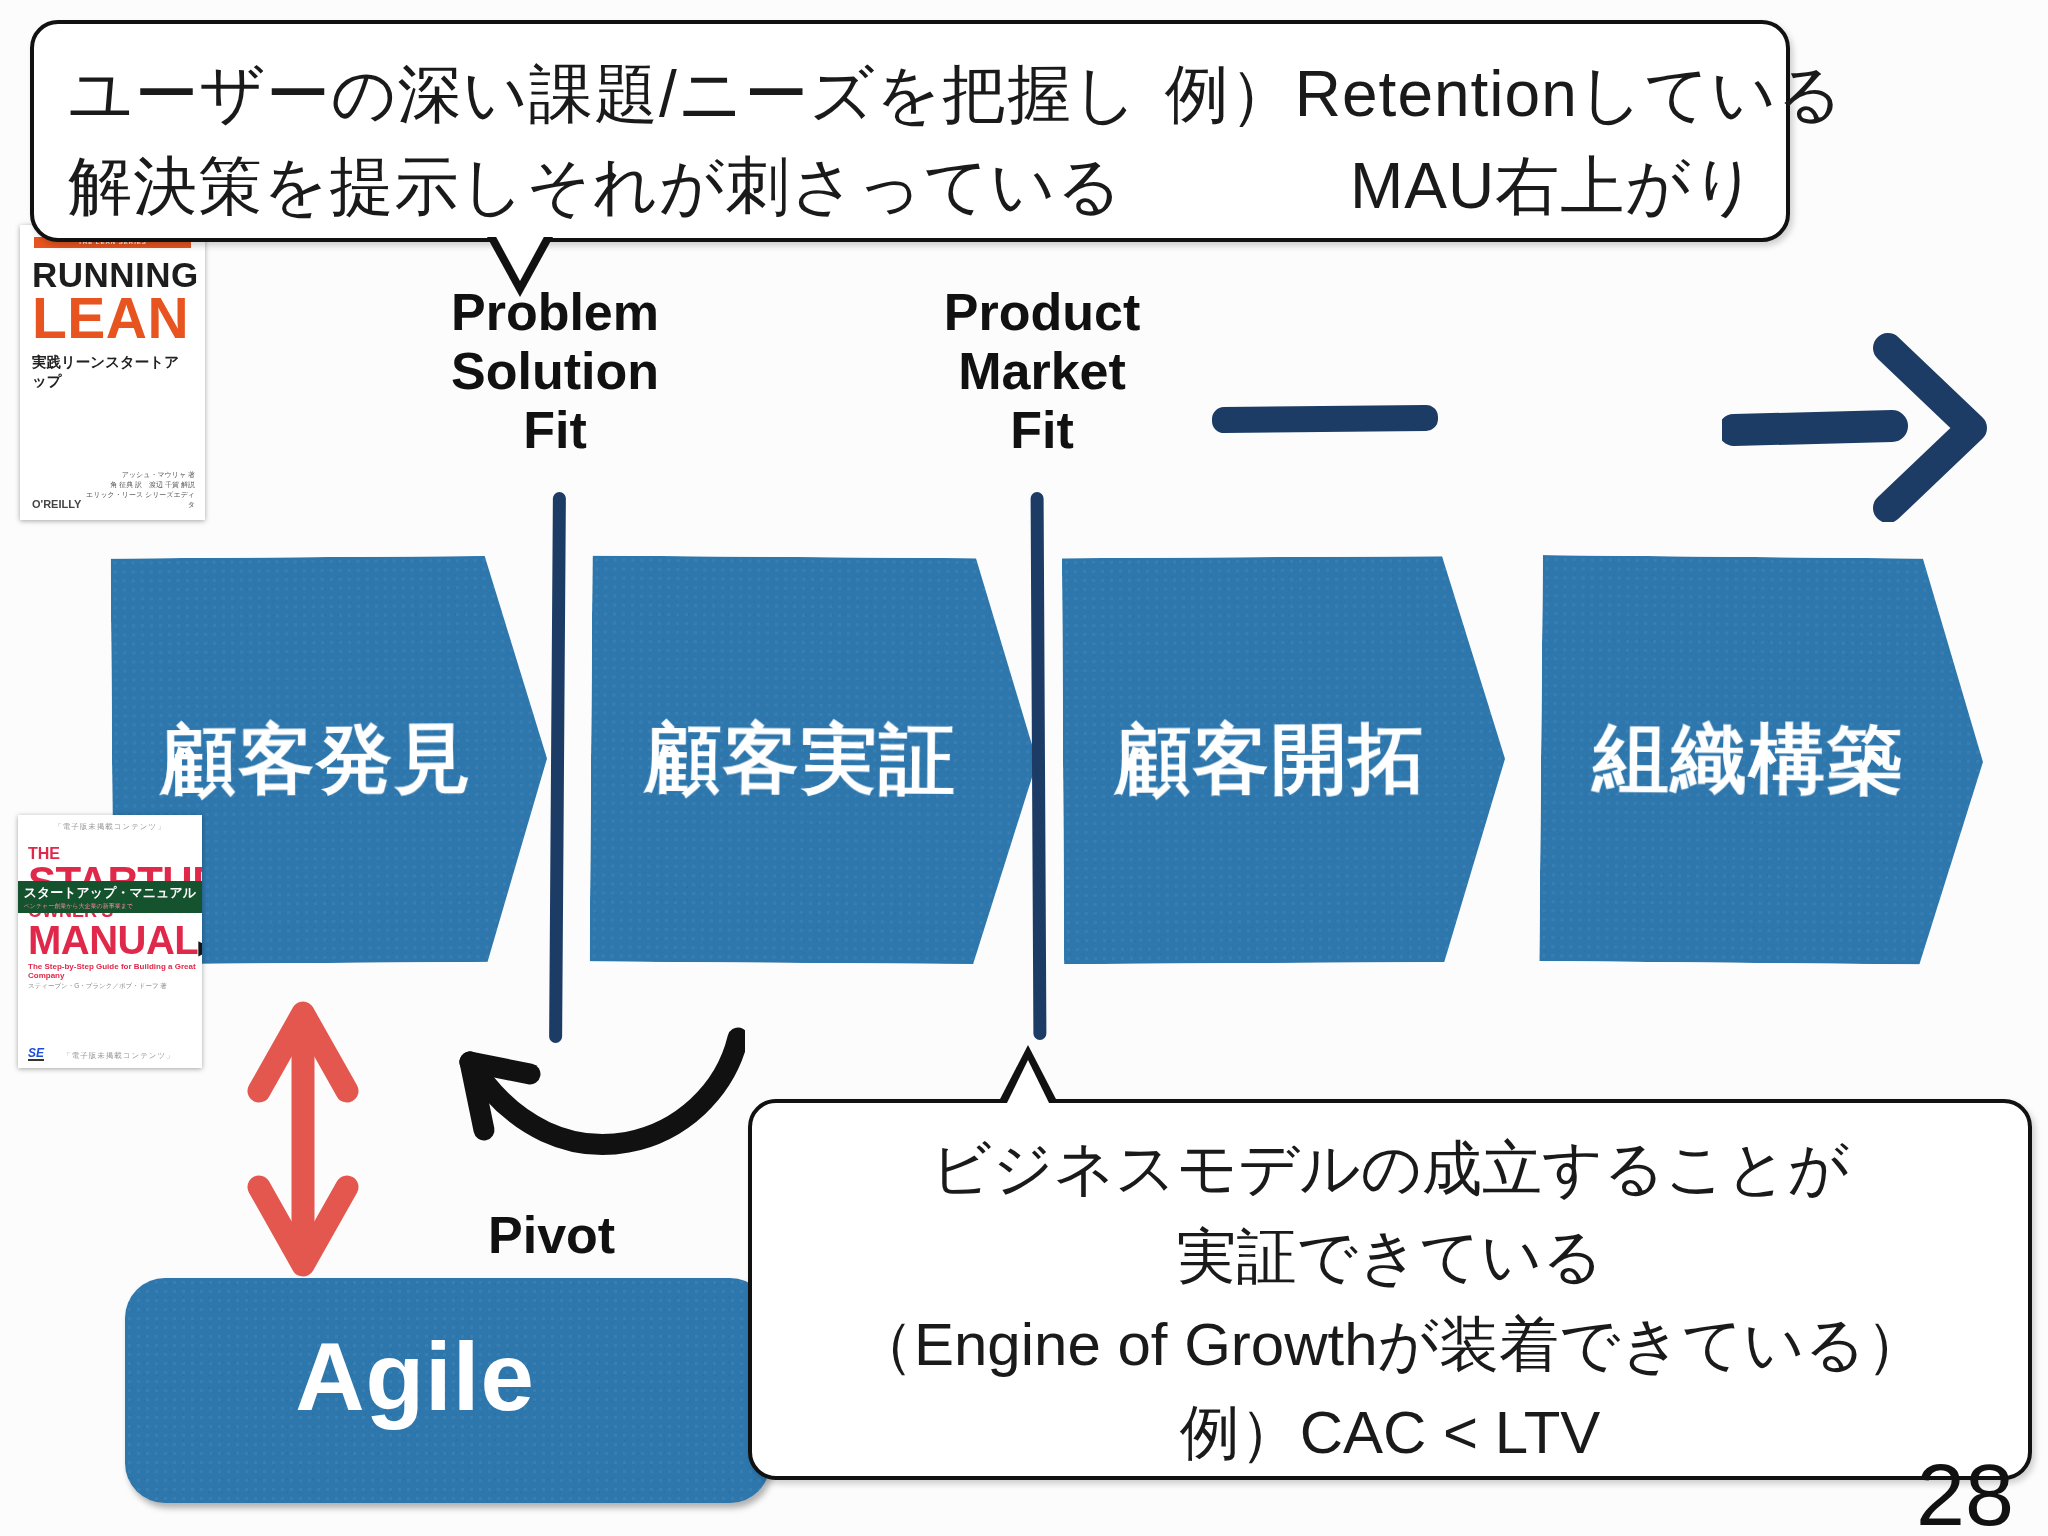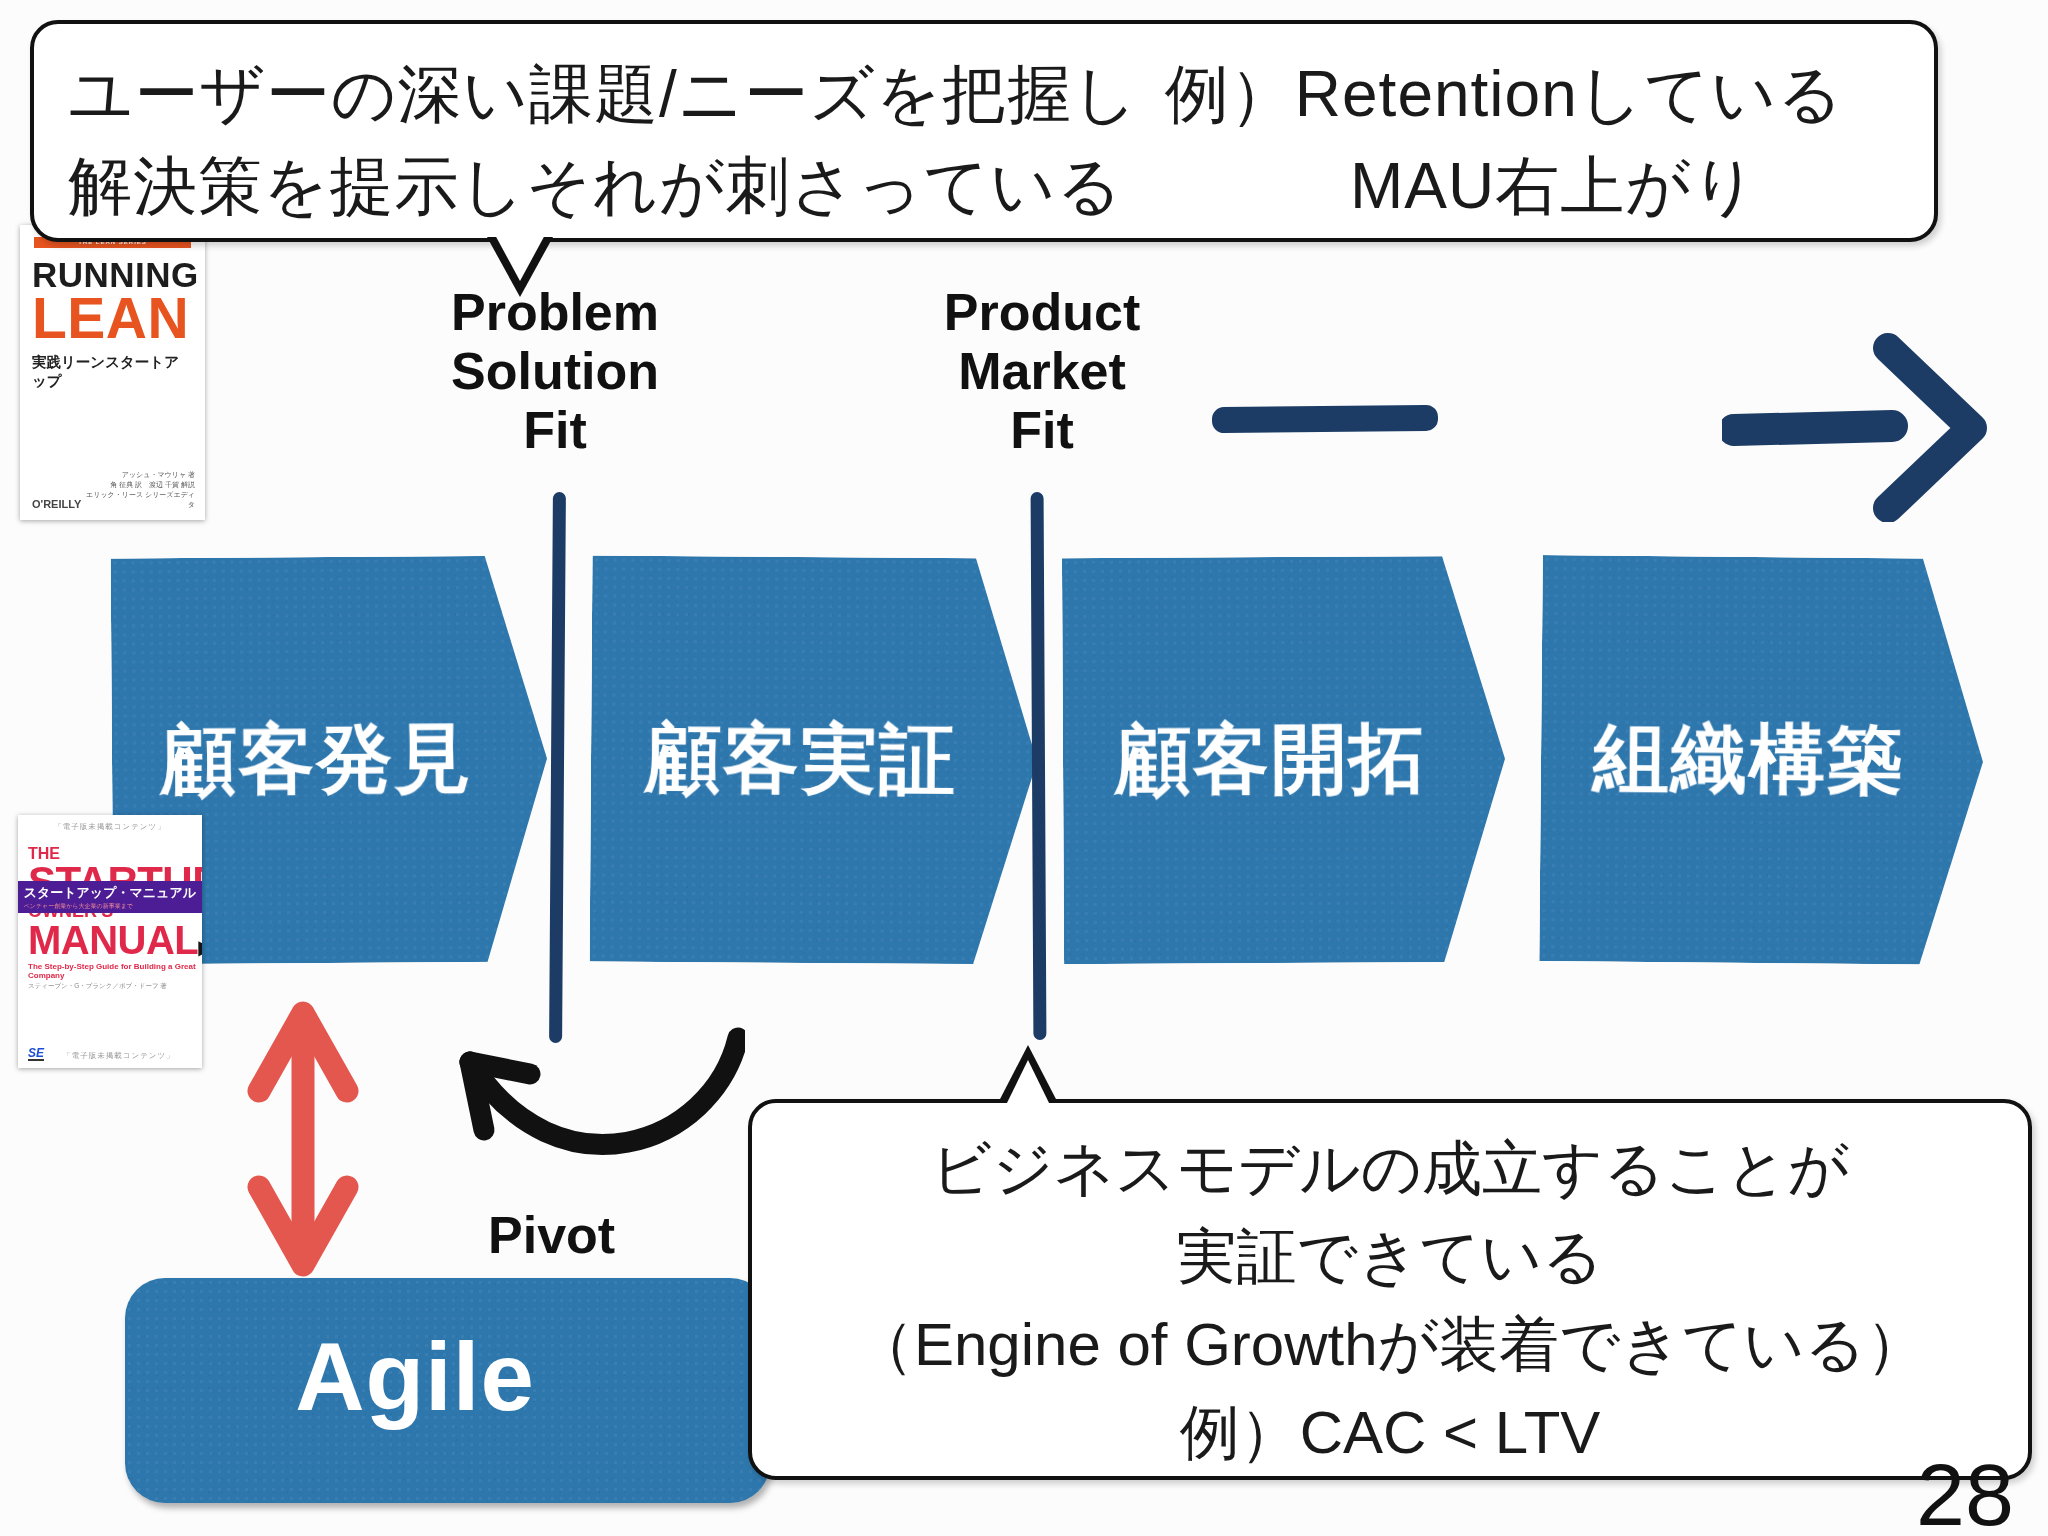--- a/index.html
+++ b/index.html
@@ -6,21 +6,21 @@
   #slide{
     position:relative;width:2048px;height:1536px;margin:0 auto;
     background:#fcfcfc;overflow:hidden;
     font-family:"Liberation Sans","DejaVu Sans",sans-serif;color:#111;
   }
   
   .bubble{
     position:absolute;background:#fff;border:4px solid #111;border-radius:28px;
     box-sizing:border-box;z-index:6;box-shadow:3px 4px 6px rgba(0,0,0,.18);
   }
-  #top-bubble{left:30px;top:20px;width:1908px;height:222px;padding:24px 34px 0 34px;}
+  #top-bubble{left:30px;top:20px;width:1760px;height:222px;padding:24px 34px 0 34px;}
   #top-bubble .bub-line{position:relative;font-size:64px;line-height:92px;white-space:nowrap;letter-spacing:1px;color:#1a1a1a;}
   #top-bubble .l1-right{margin-left:26px;}
   #top-bubble .l2-right{position:absolute;left:1282px;top:0;}
   .tail{position:absolute;width:0;height:0;z-index:7;}
   #top-tail-outer{left:487px;top:237px;border-left:33px solid transparent;border-right:33px solid transparent;border-top:60px solid #111;}
   #top-tail-inner{left:494px;top:233px;border-left:26px solid transparent;border-right:26px solid transparent;border-top:48px solid #fff;}
   #bottom-bubble{left:748px;top:1099px;width:1284px;height:381px;padding:22px 10px 0 10px;text-align:center;}
   #bottom-bubble .bub-line{font-size:60px;line-height:88px;white-space:nowrap;color:#1a1a1a;}
   #bot-tail-outer{left:998px;top:1045px;border-left:30px solid transparent;border-right:30px solid transparent;border-bottom:58px solid #111;}
   #bot-tail-inner{left:1005px;top:1060px;border-left:23px solid transparent;border-right:23px solid transparent;border-bottom:47px solid #fff;}
@@ -58,21 +58,21 @@
   #rl-title-main{margin:0 12px;font-size:57px;font-weight:800;color:#e8541f;line-height:.95;letter-spacing:.5px;}
   #rl-subtitle{margin:8px 12px;font-size:14.5px;font-weight:bold;color:#222;}
   #rl-bottom{position:absolute;left:12px;right:10px;bottom:10px;display:flex;justify-content:space-between;align-items:flex-end;}
   #rl-publisher{font-size:11px;font-weight:bold;color:#444;}
   #rl-authors{text-align:right;color:#555;font-size:7px;line-height:10px;}
   #book-startup-manual{left:18px;top:815px;width:184px;height:253px;}
   #sm-note-top{margin-top:7px;text-align:center;font-size:7.5px;color:#9a9a9a;letter-spacing:1px;}
   #sm-the{margin:14px 0 0 10px;font-size:16px;font-weight:800;color:#e0294a;line-height:1;}
   #sm-title-top{margin:0 0 0 10px;font-size:42px;font-weight:800;color:#e0294a;line-height:.95;letter-spacing:-.5px;}
   #sm-owners{margin:0 0 0 10px;font-size:18px;font-weight:800;color:#e0294a;line-height:1.05;}
-  #sm-banner{position:absolute;right:0px;top:66px;background:#4c1d95;color:#fff;padding:3px 6px 2px 6px;text-align:left;}
+  #sm-banner{position:absolute;right:0px;top:66px;background:#14532d;color:#fff;padding:3px 6px 2px 6px;text-align:left;}
   #sm-banner-title{font-size:13px;font-weight:bold;white-space:nowrap;}
   #sm-banner-sub{font-size:6px;color:#f08a9b;white-space:nowrap;}
   #sm-manual-row{margin:0 0 0 10px;line-height:.95;white-space:nowrap;}
   #sm-title-main{font-size:40px;font-weight:800;color:#e0294a;letter-spacing:-.5px;}
   #sm-arrows{font-size:20px;color:#161616;}
   #sm-tagline{margin:3px 0 0 10px;font-size:8px;font-weight:bold;color:#e0294a;}
   #sm-authors{margin:2px 0 0 10px;font-size:6.5px;color:#8a8a8a;}
   #sm-bottom{position:absolute;left:10px;right:8px;bottom:7px;display:flex;align-items:flex-end;}
   #sm-publisher{font-size:12px;font-weight:800;color:#1d4ed8;border-bottom:2px solid #333;line-height:1;font-style:italic;}
   #sm-note-bottom{flex:1;text-align:center;font-size:7.5px;color:#9a9a9a;letter-spacing:1px;}

